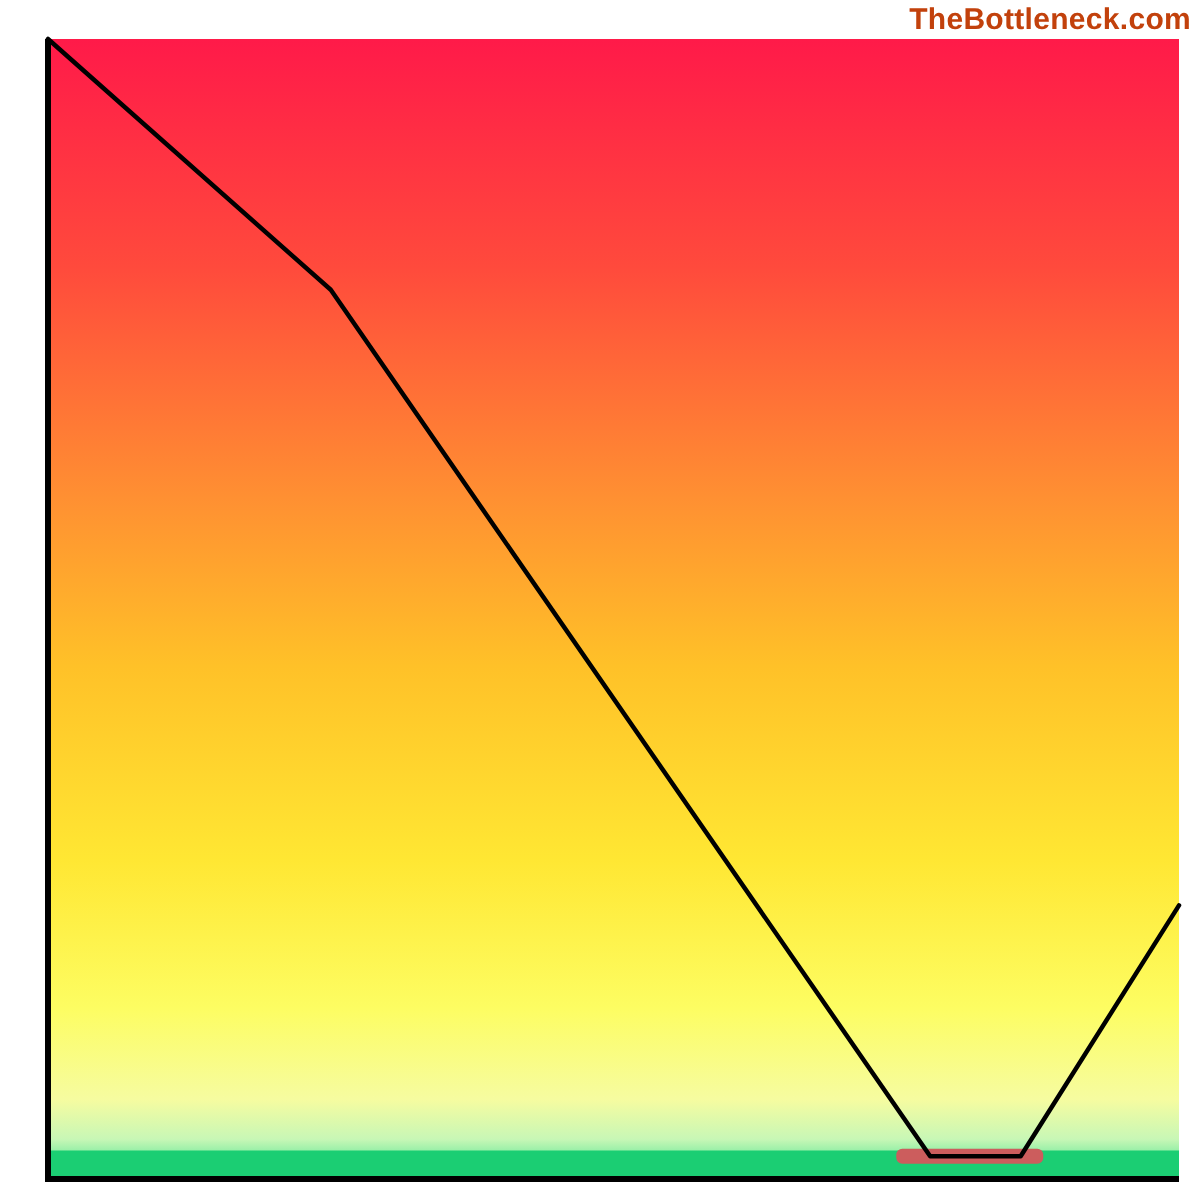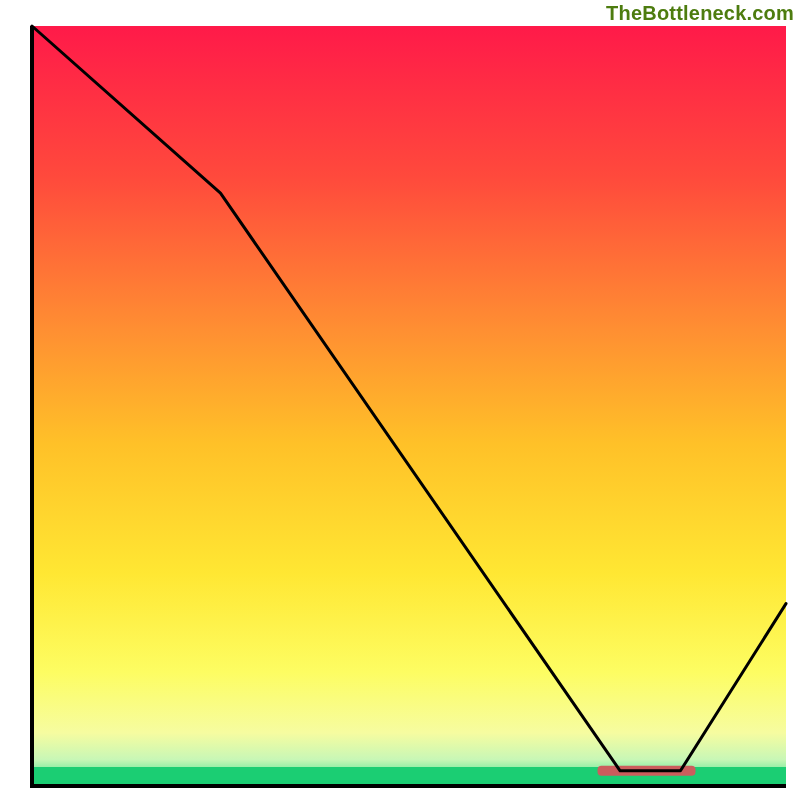--- a/index.html
+++ b/index.html
@@ -15,21 +15,21 @@
     position: relative;
     width: 800px;
     height: 800px;
   }
   .attribution {
     position: absolute;
     top: 2px;
     right: 6px;
     font-size: 20px;
     font-weight: 600;
-    color: #4d7c0f;
+    color: #c2410c;
     letter-spacing: 0.2px;
     z-index: 3;
   }
   svg.chart {
     position: absolute;
     left: 0;
     top: 0;
   }
 </style>
 </head>

